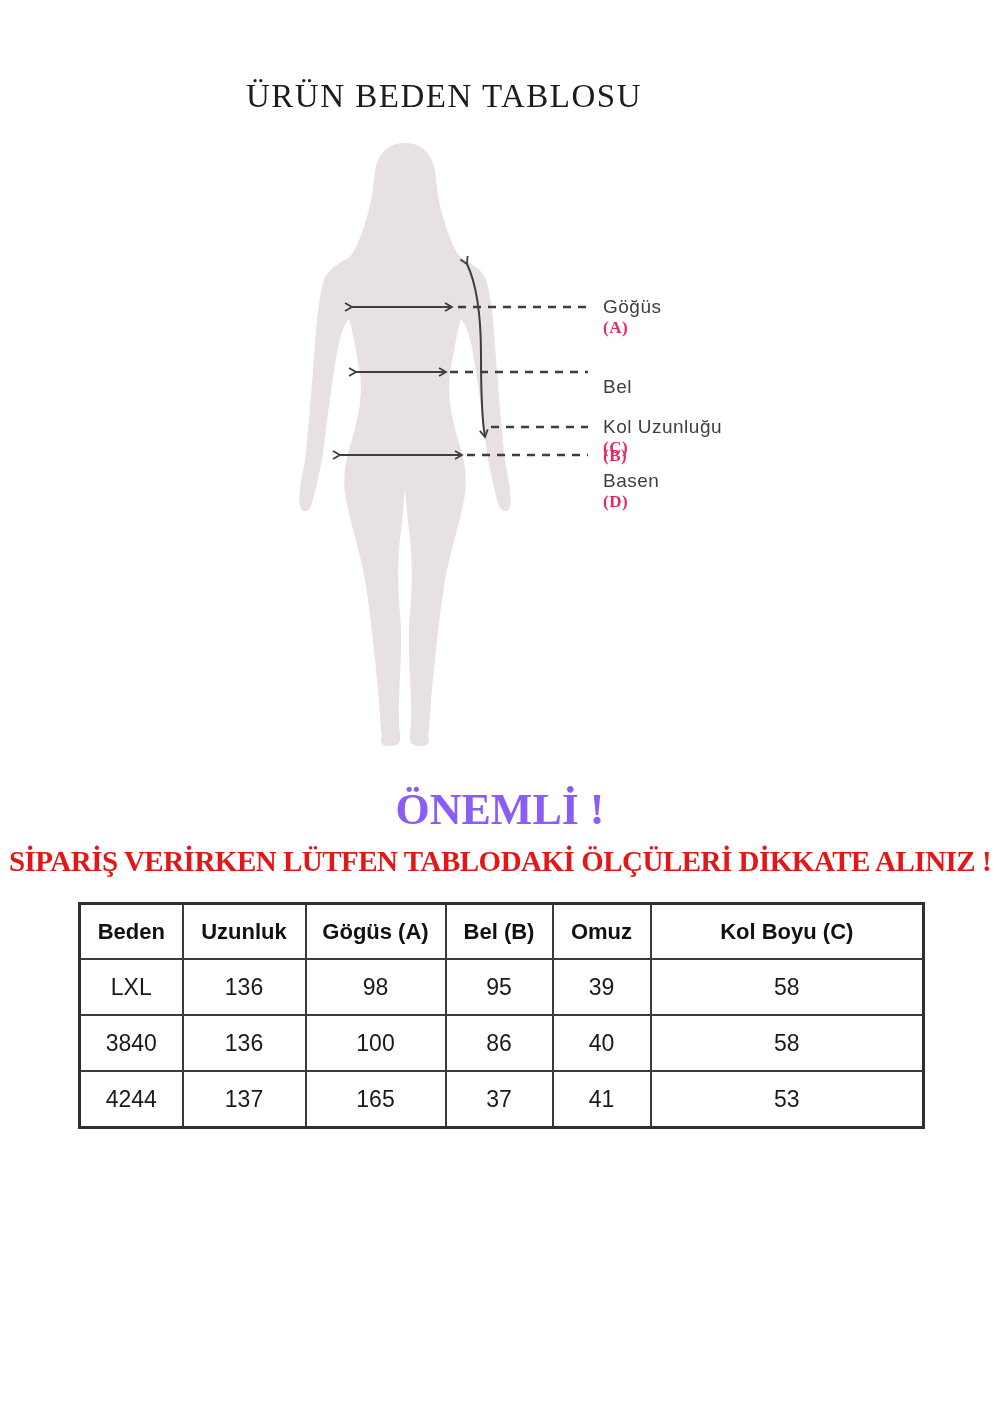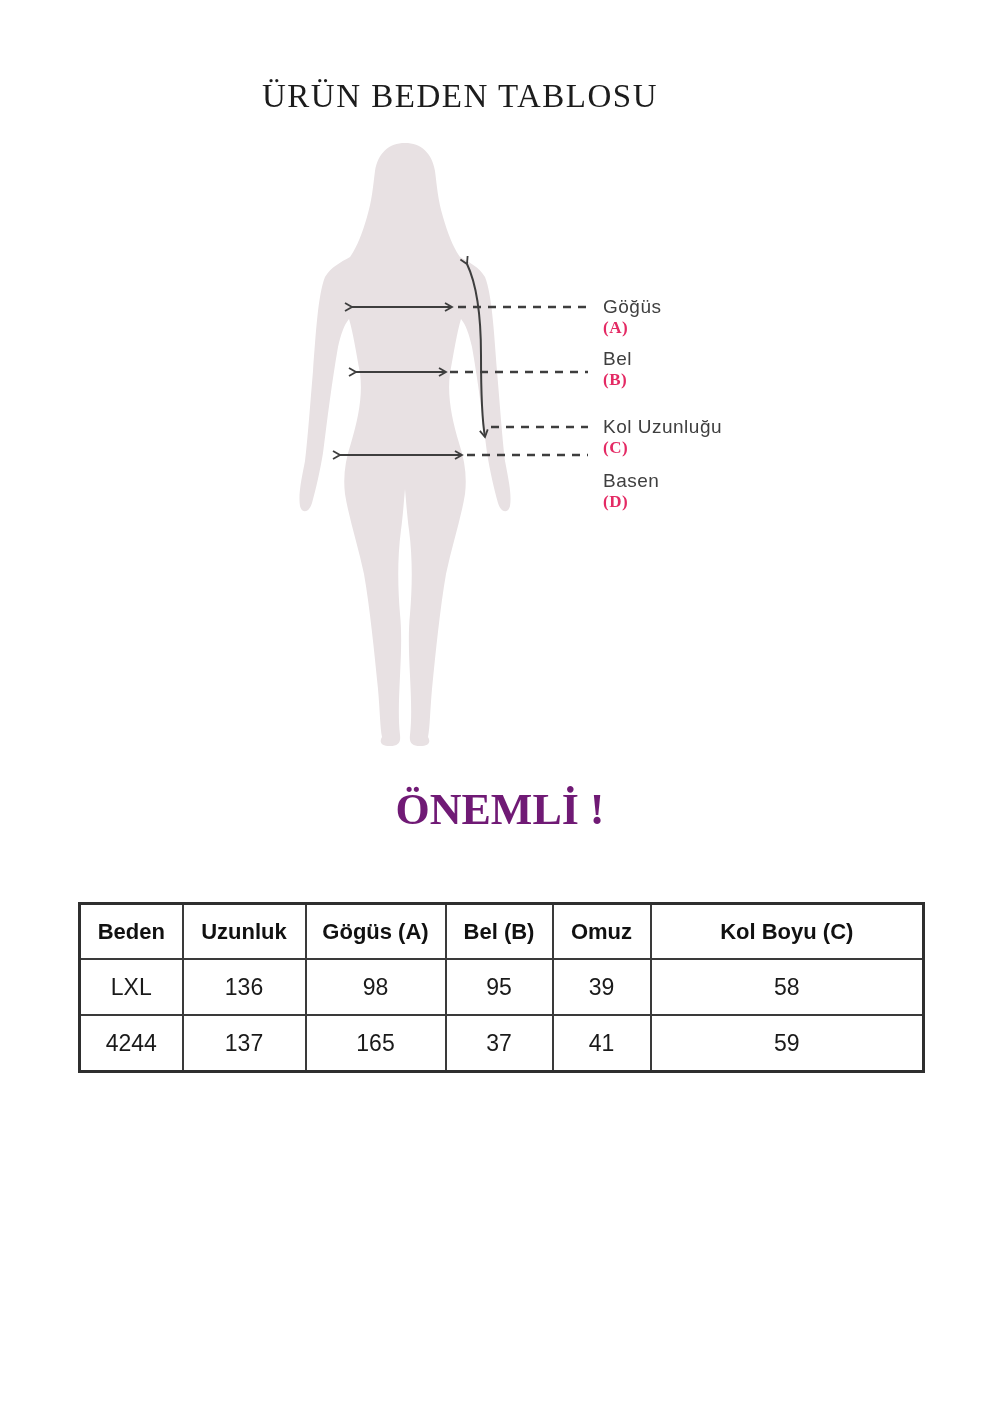--- a/index.html
+++ b/index.html
@@ -1,30 +1,30 @@
 <!DOCTYPE html>
 <html><head>
 <meta charset="utf-8">
 <style>
   html,body{margin:0;padding:0;background:#ffffff;}
   .page{position:relative;width:1000px;height:1414px;background:#ffffff;overflow:hidden;
         font-family:"Liberation Sans",sans-serif;}
   .page-title{position:absolute;top:78px;left:0;width:888px;text-align:center;
-        font-family:"Liberation Serif",serif;font-size:33px;letter-spacing:1.5px;color:#1c1c1c;padding-left:16px;}
+        font-family:"Liberation Serif",serif;font-size:33px;letter-spacing:1.5px;color:#1c1c1c;}
   .diagram-svg{position:absolute;top:0;left:0;}
   .measure-label{position:absolute;left:600px;display:flex;align-items:baseline;
         font-size:19px;color:#3f3f3f;letter-spacing:0.5px;white-space:nowrap;flex-direction:column;}
   .measure-letter{font-family:"Liberation Serif",serif;font-weight:bold;font-size:17px;
         color:#e42a64;margin-left:3px;}
   .lbl-gogus{top:296px;}
-  .lbl-bel{top:348px;}
+  .lbl-bel{top:376px;gap:48px;}
   .lbl-kol{top:416px;}
   .lbl-basen{top:445px;margin-top:25px;}
   .warn-heading{position:absolute;top:784px;left:0;width:1000px;text-align:center;
-        font-family:"Liberation Serif",serif;font-weight:bold;font-size:44px;color:#701a75;}
+        font-family:"Liberation Serif",serif;font-weight:bold;font-size:44px;color:#8b5cf6;}
   .warn-message{position:absolute;top:845px;left:0;width:1000px;text-align:center;
         font-family:"Liberation Serif",serif;font-weight:bold;font-size:29px;
         letter-spacing:-0.5px;color:#e31717;white-space:nowrap;}
   table.size-table{position:absolute;top:887px;left:78px;width:844px;
         border-collapse:collapse;table-layout:fixed;border:3px solid #2f2f2f;margin-top:15px;}
   table.size-table th, table.size-table td{
         border:2px solid #3a3a3a;text-align:center;vertical-align:middle;padding:0;}
   table.size-table th{height:53px;font-size:22px;font-weight:bold;color:#111111;}
   table.size-table td{height:54px;font-size:23px;font-weight:normal;color:#1a1a1a;}
 </style>
@@ -83,20 +83,21 @@
   <div class="measure-label lbl-kol">
     <span>Kol Uzunluğu</span>
     <span class="measure-letter">(C)</span>
   </div>
   <div class="measure-label lbl-basen">
     <span>Basen</span>
     <span class="measure-letter">(D)</span>
   </div>
 
   <div class="warn-heading">ÖNEMLİ !</div>
+  <div class="warn-message">SİPARİŞ VERİRKEN LÜTFEN TABLODAKİ ÖLÇÜLERİ DİKKATE ALINIZ !</div>
 
   <table class="size-table">
     <colgroup>
       <col style="width:103px">
         <col style="width:123px">
         <col style="width:140px">
       <col style="width:107px">
         <col style="width:98px">
         <col style="width:273px">
     </colgroup>
@@ -113,23 +114,31 @@
     <tbody>
       <tr>
         <td>LXL</td>
         <td>136</td>
         <td>98</td>
         <td>95</td>
         <td>39</td>
         <td>58</td>
       </tr>
       <tr>
+        <td>3840</td>
+        <td>136</td>
+        <td>100</td>
+        <td>86</td>
+        <td>40</td>
+        <td>58</td>
+      </tr>
+      <tr>
         <td>4244</td>
         <td>137</td>
         <td>165</td>
         <td>37</td>
         <td>41</td>
-        <td>59</td>
+        <td>53</td>
       </tr>
     </tbody>
   </table>
 
 </div>
 
 </body></html>

